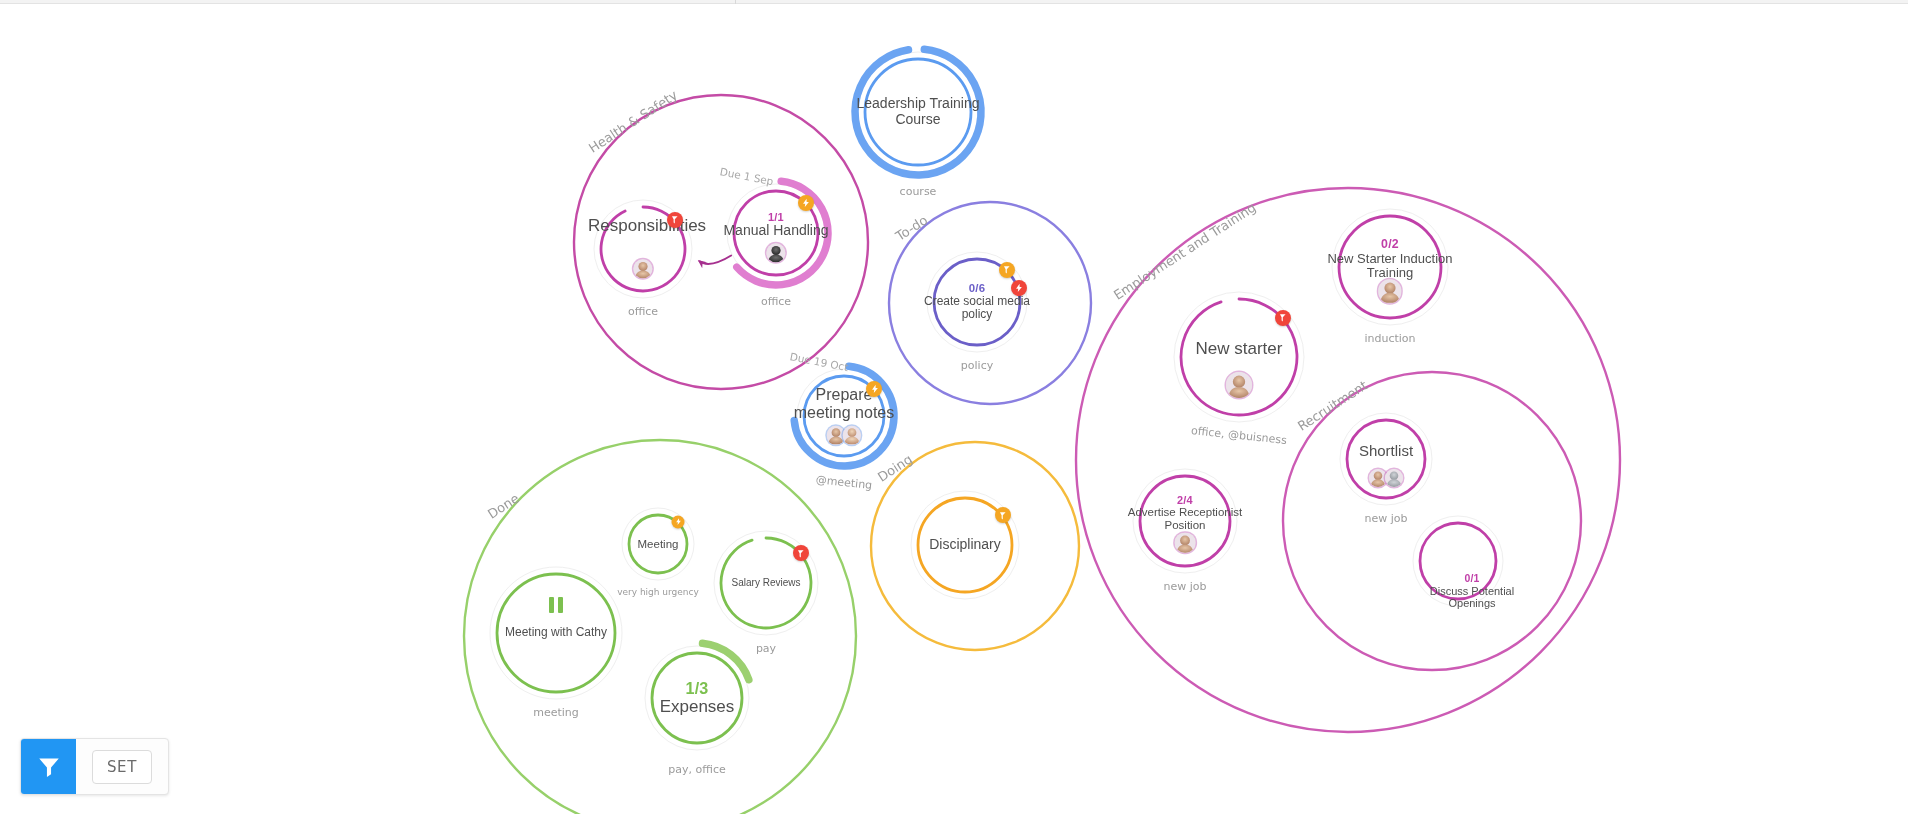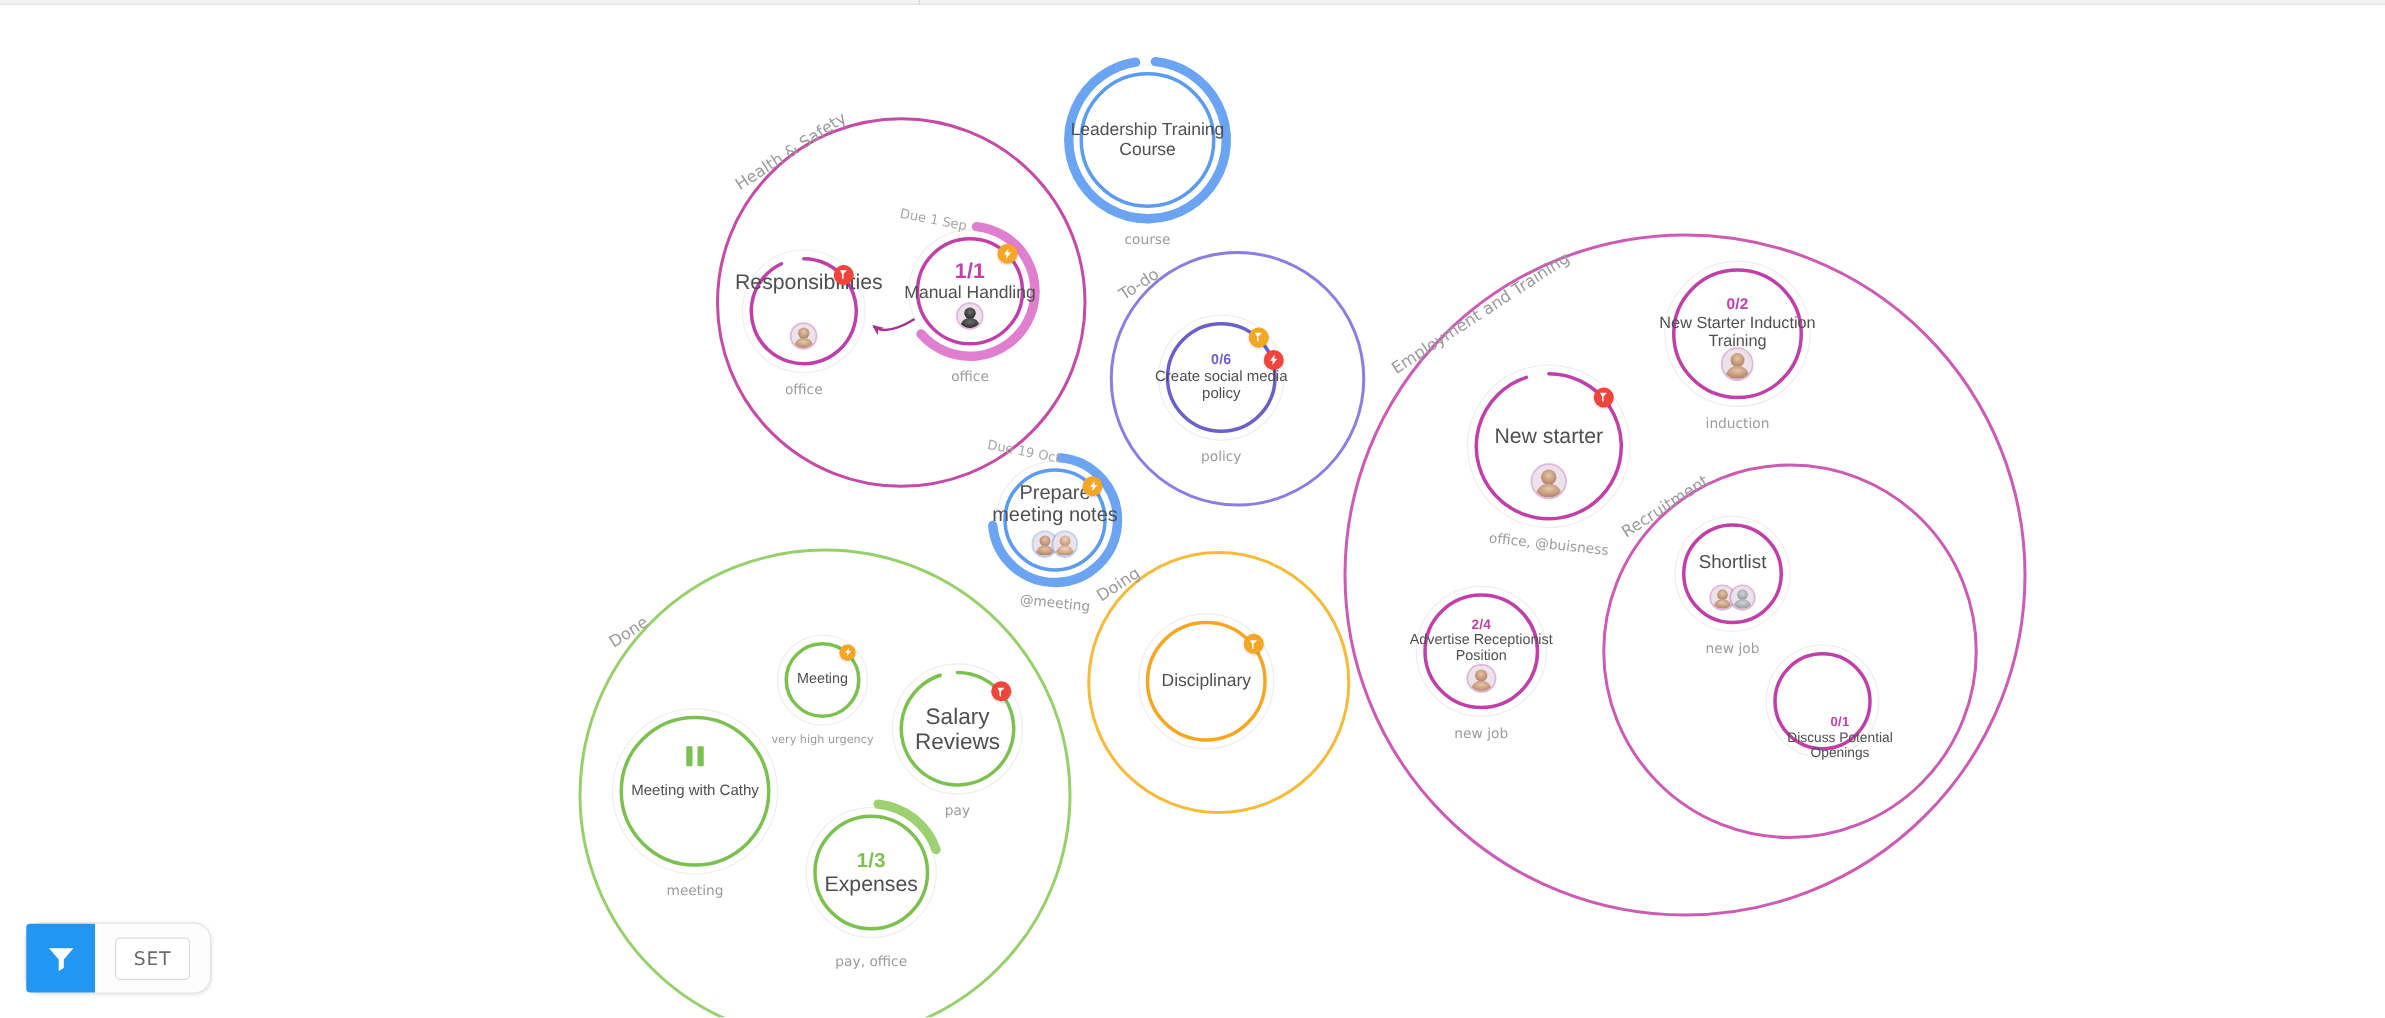--- a/index.html
+++ b/index.html
@@ -67,21 +67,21 @@
   .badge svg{display:block;}
 
   
   .pause-glyph{position:absolute;transform:translate(-50%,-50%);display:flex;gap:4px;}
   .pause-glyph span{display:block;width:5px;height:16px;background:#7cc04f;border-radius:1px;}
 
   
   .filter-widget{
     position:absolute;left:20px;top:738px;
     display:flex;align-items:stretch;
-    background:#fdfdfd;border:1px solid #e4e4e4;border-radius:14px;
+    background:#fdfdfd;border:1px solid #e4e4e4;border-radius:4px;
     box-shadow:0 1px 3px rgba(0,0,0,.10);height:55px;
   }
   .filter-btn{
     width:55px;background:#2196f3;border-radius:3px 0 0 3px;
     display:flex;align-items:center;justify-content:center;cursor:pointer;
   }
   .set-wrap{display:flex;align-items:center;padding:0 16px;}
   .set-btn{
     border:1px solid #dcdcdc;border-radius:4px;background:#fff;
     color:#6b6b6b;font-size:15px;letter-spacing:.6px;
@@ -226,21 +226,21 @@
           <circle cx="20" cy="15" r="9.5" fill="url(#skinA)"></circle>
           <path d="M3 40 C5 27 12 23 20 23 C28 23 35 27 37 40 Z" fill="url(#skinA)"></path>
         </svg></div>
       <div class="badge" style="width: 16px; height: 16px; left: 674.955px; top: 220.227px; background: rgb(240, 69, 58);">
         <svg width="9.6" height="9.6" viewBox="0 0 24 24">
           <path d="M5 3 h14 l-7 7.5 v10.5 l-3-2.2 v-8.3z" fill="#fff"></path>
         </svg>
       </div>
       <div class="tag-cap" style="left: 643px; top: 305px;">office</div>
       <div class="node-label" style="left: 776px; top: 225px; width: 110px; font-size: 14px;">
-        <span class="count" style="color: rgb(192, 63, 168); font-size: 17px;">1/1</span>
+        <span class="count" style="color: rgb(192, 63, 168); font-size: 11px;">1/1</span>
         <span class="title">Manual Handling</span>
       </div>
       <div class="avatar" style="width: 19.32px; height: 19.32px; left: 776px; top: 253.16px;"><svg viewBox="0 0 40 40" width="100%" height="100%">
           <rect width="40" height="40" fill="#ece3ea"></rect>
           <circle cx="20" cy="15" r="9.5" fill="url(#darkA)"></circle>
           <path d="M3 40 C5 27 12 23 20 23 C28 23 35 27 37 40 Z" fill="url(#darkA)"></path>
         </svg></div>
       <div class="badge" style="width: 16px; height: 16px; left: 806.406px; top: 202.594px; background: rgb(245, 166, 35);">
         <svg width="9.92" height="9.92" viewBox="0 0 24 24">
           <path d="M13.5 2 L5 13.8h5.2L9.2 22 19 9.6h-5.4z" fill="#fff"></path>
@@ -297,21 +297,21 @@
       </div>
       <div class="node-label" style="left: 658px; top: 544px; width: 84px; font-size: 11.5px;">
         <span class="title">Meeting</span>
       </div>
       <div class="badge" style="width: 13px; height: 13px; left: 678.074px; top: 521.706px; background: rgb(245, 166, 35);">
         <svg width="8.06" height="8.06" viewBox="0 0 24 24">
           <path d="M13.5 2 L5 13.8h5.2L9.2 22 19 9.6h-5.4z" fill="#fff"></path>
         </svg>
       </div>
       <div class="tag-cap" style="left: 658px; top: 587px; font-size: 9px;">very high urgency</div>
-      <div class="node-label" style="left: 766px; top: 583px; width: 116px; font-size: 18px;">
+      <div class="node-label" style="left: 766px; top: 583px; width: 116px; font-size: 10px;">
         <span class="title">Salary Reviews</span>
       </div>
       <div class="badge" style="width: 16px; height: 16px; left: 801.238px; top: 553.432px; background: rgb(240, 69, 58);">
         <svg width="9.6" height="9.6" viewBox="0 0 24 24">
           <path d="M5 3 h14 l-7 7.5 v10.5 l-3-2.2 v-8.3z" fill="#fff"></path>
         </svg>
       </div>
       <div class="tag-cap" style="left: 766px; top: 642px;">pay</div>
       <div class="node-label" style="left: 556px; top: 633px; width: 144px; font-size: 12px;">
         <span class="title">Meeting with Cathy</span>

